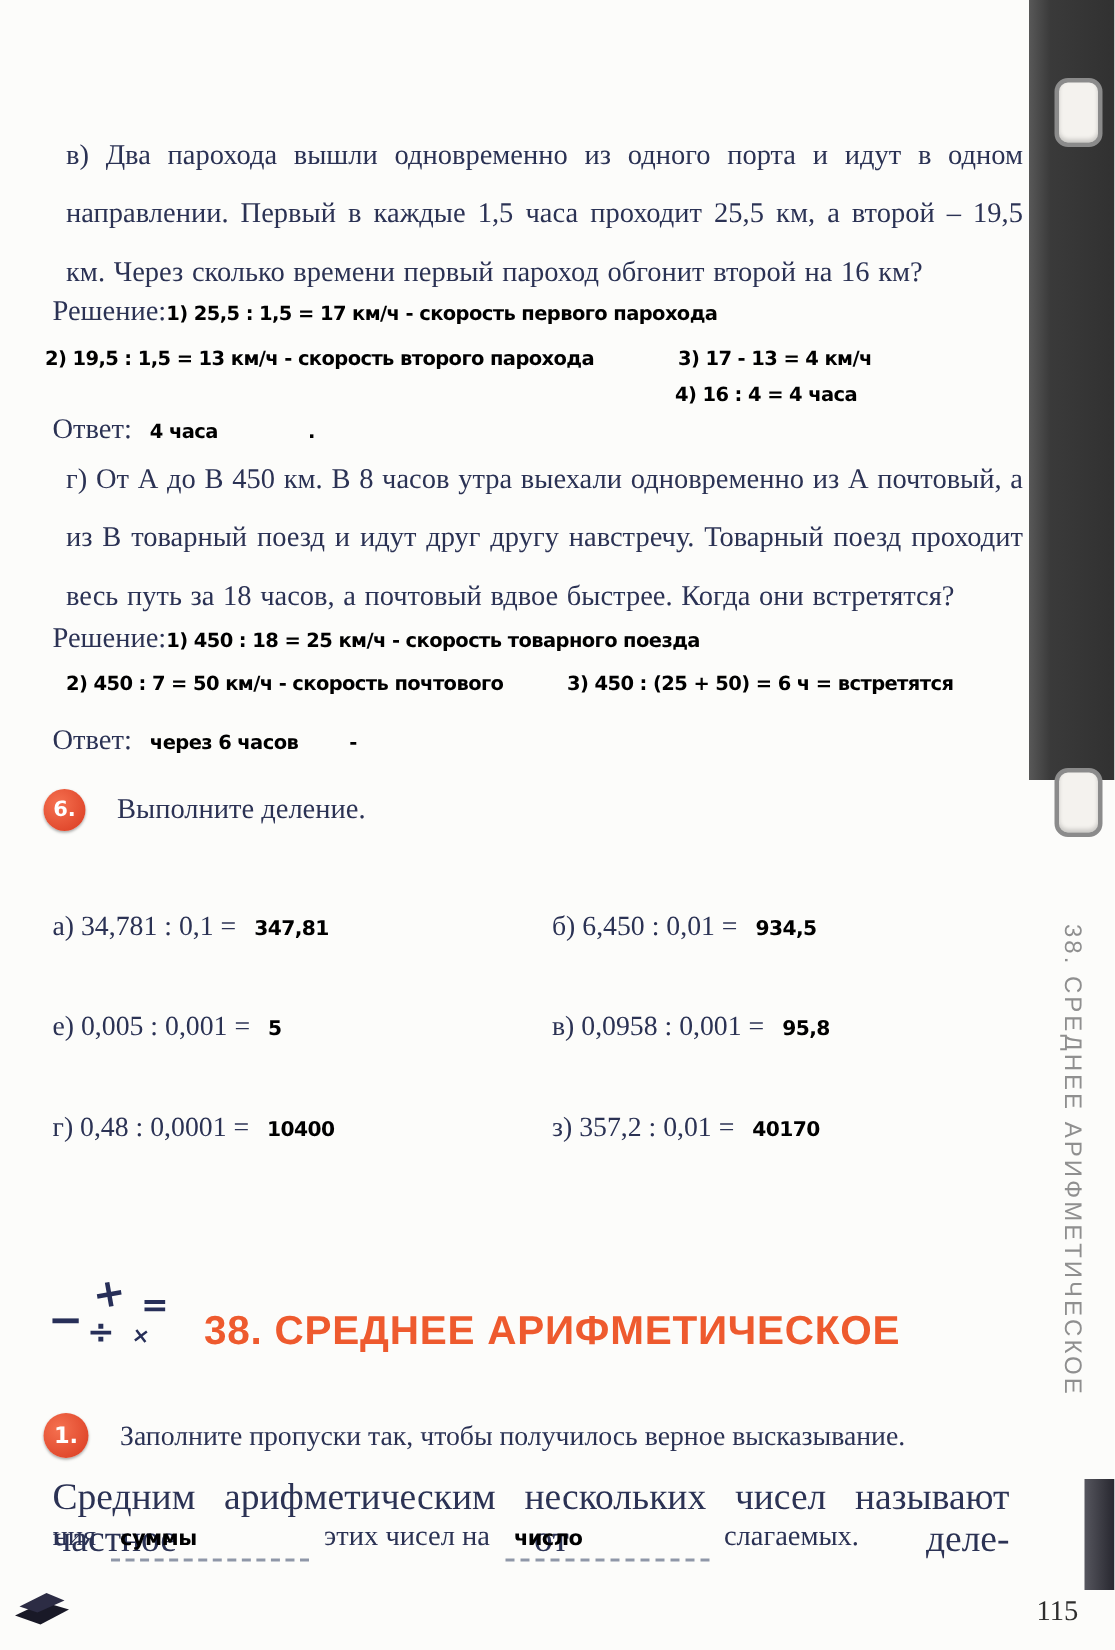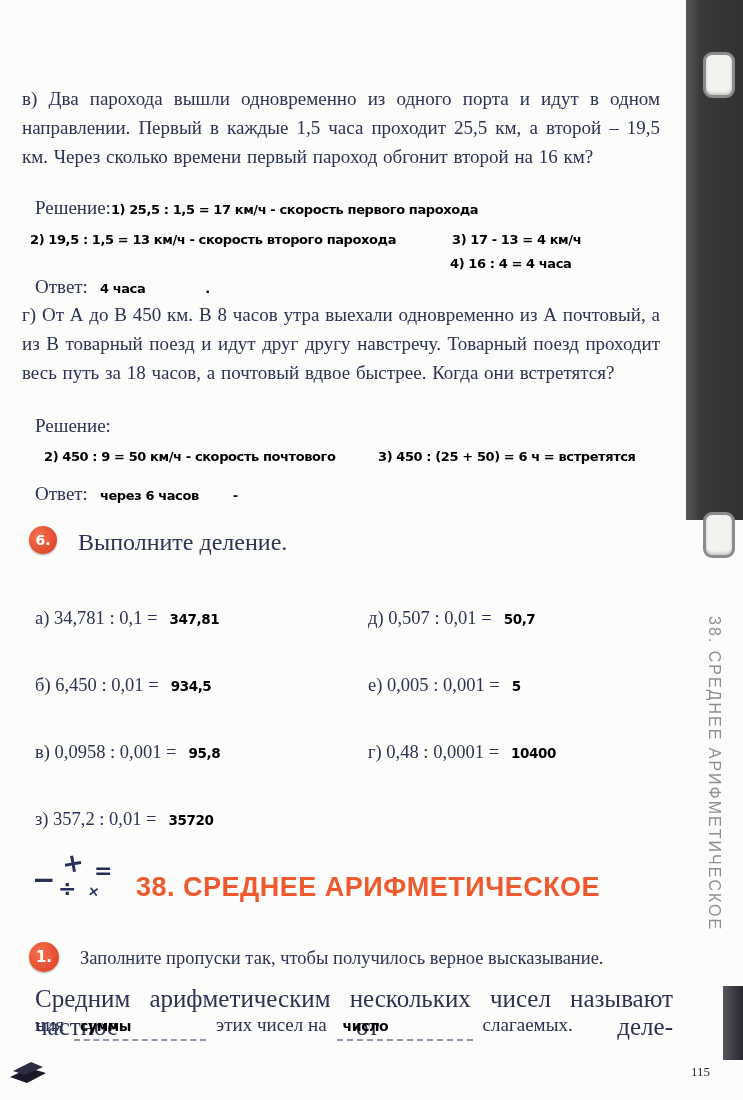--- a/index.html
+++ b/index.html
@@ -4,40 +4,40 @@
 <style>
   * { margin:0; padding:0; box-sizing:border-box; }
   html,body { width:743px; height:1100px; }
   body { background:#ffffff; }
   .page { position:relative; width:743px; height:1100px; background:#fcfcfa; overflow:hidden; }
   .abs { position:absolute; }
 
   .print { font-family:"Liberation Serif",serif; color:#2b3254; }
   .lbl { font-size:19px; }
   .statement {
-    position:absolute; left:22px; width:638px;
-    font-family:"Liberation Serif",serif; font-size:19px; line-height:29px;
+    position:absolute; left:44px; width:638px;
+    font-family:"Liberation Serif",serif; font-size:19px; line-height:39px;
     color:#2b3254; text-align:justify; word-spacing:1px;
   }
   .hand {
     font-family:"DejaVu Sans",sans-serif; font-weight:700; font-size:13px;
     letter-spacing:-0.4px; color:#000000; white-space:nowrap;
   }
   .row { position:absolute; display:flex; align-items:baseline; }
 
   .badge {
     position:absolute; display:flex; align-items:center; justify-content:center;
     border-radius:50%; background:radial-gradient(circle at 35% 35%, #f57150, #d93a20);
     color:#fff; font-family:"DejaVu Sans",sans-serif; font-weight:700;
     box-shadow:0 1px 2px rgba(0,0,0,0.35);
   }
   .b6 { left:29px; top:526px; width:28px; height:28px; font-size:14px; }
   .b1 { left:29px; top:942px; width:30px; height:30px; font-size:15px; }
 
-  .ex6-title { position:absolute; left:78px; top:529px; font-size:24px; }
+  .ex6-title { position:absolute; left:78px; top:529px; font-size:19px; }
 
   .div-grid {
     position:absolute; left:35px; top:560px; width:632px;
     display:grid; grid-template-columns:333px 299px; grid-auto-rows:67px;
   }
   .div-item {
     display:flex; align-items:baseline; gap:12px; padding-top:6px;
     font-family:"Liberation Serif",serif; font-size:18.5px; color:#2b3254;
   }
   .div-item .hand { font-size:13.5px;margin-top:45px; }
@@ -77,21 +77,21 @@
     border:3px solid #8b8b8b; border-radius:9px; box-shadow:inset 0 -2px 3px rgba(0,0,0,0.18); }
   .t1 { top:52px; }
   .t2 { top:512px; }
   .vlabel { position:absolute; top:616px; right:20px; writing-mode:vertical-rl;
     font-family:"Liberation Sans",sans-serif; font-size:16px; color:#8f8f8f; letter-spacing:2px; }
   .strip-bottom { position:absolute; right:0; top:986px; width:20px; height:74px;
     background:linear-gradient(90deg,#56565e,#27272f); }
 
   .logo { position:absolute; left:8px; top:1058px; }
   .pagenum { position:absolute; left:691px; top:1064px;
-    font-family:"Liberation Serif",serif; font-size:13px; color:#2e2e2e; }
+    font-family:"Liberation Serif",serif; font-size:19px; color:#2e2e2e; }
   .mark1 { margin-left:48px; }
   .mark2 { margin-left:22px; }
 </style>
 </head>
 <body>
 
 <div class="page">
 
   <div class="strip-top"></div>
   <div class="tab t1"></div>
@@ -109,60 +109,57 @@
   <span class="hand abs" style="left:450px; top:256px">4) 16 : 4 = 4 часа</span>
   <div class="row" style="left:35px; top:276px; gap:12px">
     <span class="print lbl">Ответ:</span>
     <span class="hand">4 часа</span>
     <span class="hand mark1">.</span>
   </div>
 
   <p class="statement" style="top:300px">г) От А до В 450 км. В 8 часов утра выехали одновременно из А почтовый, а из В товарный поезд и идут друг другу навстречу. Товарный поезд проходит весь путь за 18 часов, а почтовый вдвое быстрее. Когда они встретятся?</p>
   <div class="row" style="left:35px; top:415px">
     <span class="print lbl">Решение:</span>
+    <span class="hand">1) 450 : 18 = 25 км/ч - скорость товарного поезда</span>
   </div>
-  <span class="hand abs" style="left:44px; top:449px">2) 450 : 9 = 50 км/ч - скорость почтового</span>
+  <span class="hand abs" style="left:44px; top:449px">2) 450 : 7 = 50 км/ч - скорость почтового</span>
   <span class="hand abs" style="left:378px; top:449px">3) 450 : (25 + 50) = 6 ч = встретятся</span>
   <div class="row" style="left:35px; top:483px; gap:12px">
     <span class="print lbl">Ответ:</span>
     <span class="hand">через 6 часов</span>
     <span class="hand mark2">-</span>
   </div>
 
   <div class="badge b6">6.</div>
   <div class="print ex6-title">Выполните деление.</div>
 
   <div class="div-grid">
     <div class="div-item">
       <span>а) 34,781 : 0,1 =</span>
       <span class="hand">347,81</span>
-    </div>
-    <div class="div-item">
-      <span>д) 0,507 : 0,01 =</span>
-      <span class="hand">50,7</span>
     </div>
     <div class="div-item">
       <span>б) 6,450 : 0,01 =</span>
       <span class="hand">934,5</span>
     </div>
     <div class="div-item">
       <span>е) 0,005 : 0,001 =</span>
       <span class="hand">5</span>
     </div>
     <div class="div-item">
       <span>в) 0,0958 : 0,001 =</span>
       <span class="hand">95,8</span>
     </div>
     <div class="div-item">
       <span>г) 0,48 : 0,0001 =</span>
       <span class="hand">10400</span>
     </div>
     <div class="div-item">
       <span>з) 357,2 : 0,01 =</span>
-      <span class="hand">35720</span>
+      <span class="hand">40170</span>
     </div>
   </div>
 
   <div class="doodle">
     <span class="sym-plus">+</span>
     <span class="sym-eq">=</span>
     <span class="sym-minus">−</span>
     <span class="sym-times">×</span>
     <span class="sym-div">÷</span>
   </div>

